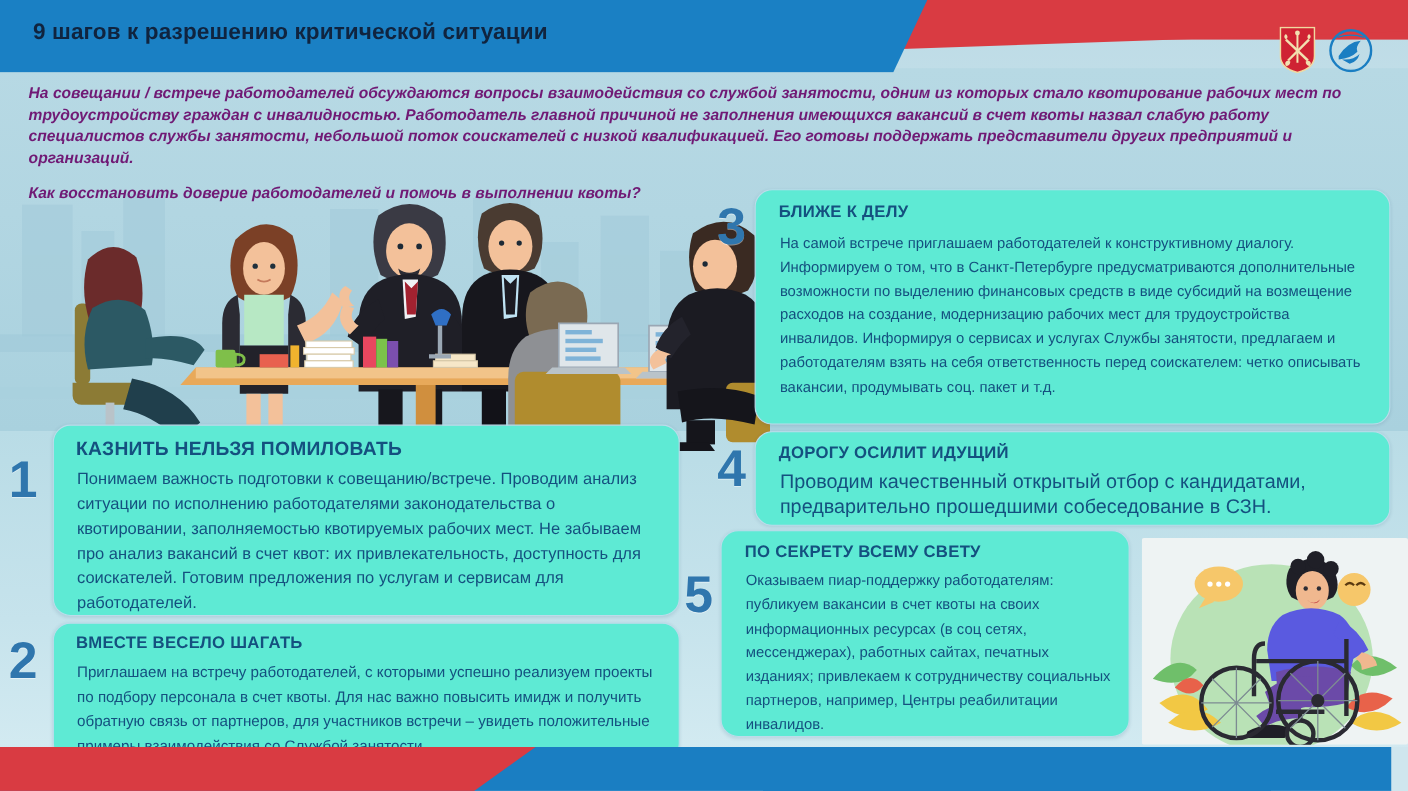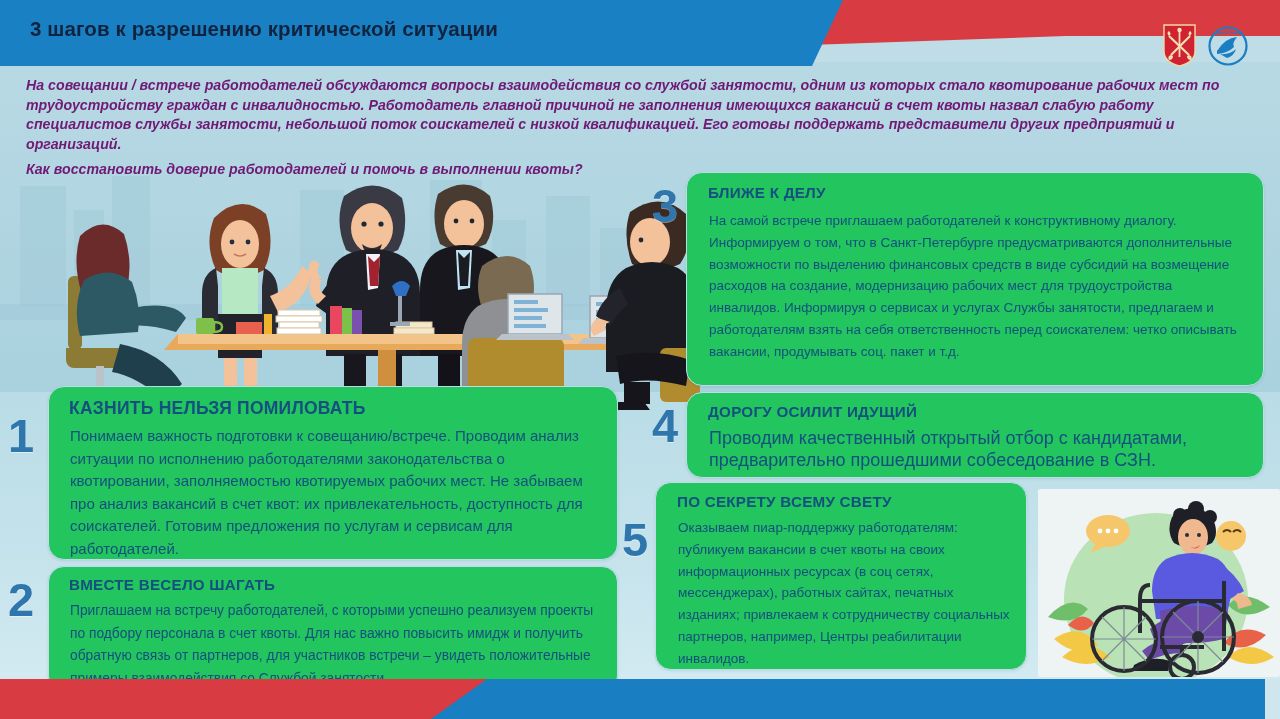--- a/index.html
+++ b/index.html
@@ -30,31 +30,31 @@
 
   
   .logos{position:absolute;right:32px;top:24px;display:flex;gap:12px;align-items:center;}
   .logo-spb{width:33px;height:43px;}
   .logo-sz{width:40px;height:40px;}
 
   
   .intro{position:absolute;left:26px;top:76px;width:1232px;color:#701a75;
          font-size:14.2px;font-weight:bold;line-height:19.5px;font-style:italic;}
   .intro p{margin:0;}
-  .intro .q{margin-top:6px;}
+  .intro .q{margin-top:13px;}
 
   
   .meeting{position:absolute;left:0;top:176px;width:700px;height:240px;}
 
   
   .wheel{position:absolute;left:1038px;top:489px;width:242px;height:188px;overflow:hidden;
          border-radius:2px;}
 
   
-  .card{position:absolute;background:#22c55e;border:1.6px solid #bcdcea;border-radius:16px;
+  .card{position:absolute;background:#5eead4;border:1.6px solid #bcdcea;border-radius:16px;
         box-shadow:0 1px 3px rgba(30,70,110,.12);}
   .card .h{color:#14507f;font-weight:bold;letter-spacing:.25px;}
   .card .b{color:#14507f;font-weight:normal;}
   .num{position:absolute;font-size:47px;font-weight:bold;color:#2f76ad;line-height:1;
        text-shadow:0 1px 0 rgba(255,255,255,.45);}
 
   
   #card1{left:48px;top:386px;width:568px;height:172px;}
   #card1 .h{position:absolute;left:20px;top:11px;font-size:17.5px;}
   #card1 .b{position:absolute;left:21px;top:38px;width:530px;font-size:15px;line-height:22.6px;}
@@ -239,21 +239,21 @@
       <rect x="660" y="172" width="40" height="54" rx="6" fill="#b08c2e"></rect>
       <path d="M616 180 q40 -8 74 4 l-4 26 q-38 -10 -66 -2z" fill="#15151b"></path>
       <rect x="624" y="206" width="26" height="22" fill="#15151b"></rect>
       <path d="M610 226 h34 l6 8 h-42z" fill="#15151b"></path>
     </g>
   </svg>
 
   <div class="hdr-red"></div>
   <div class="hdr-red-slant"></div>
   <div class="hdr-blue"></div>
-  <div class="hdr-title">3 шагов к разрешению критической ситуации</div>
+  <div class="hdr-title">9 шагов к разрешению критической ситуации</div>
 
   <div class="logos">
     <svg class="logo-spb" viewBox="0 0 33 43">
       <path d="M1 1 h31 v26 q0 11 -15.5 15 Q1 38 1 27z" fill="#cf2233" stroke="#f0d9a0" stroke-width="1.4"></path>
       <path d="M16.5 5 v28" stroke="#f2e0b0" stroke-width="1.8"></path>
       <circle cx="16.5" cy="6" r="2.2" fill="#f2e0b0"></circle>
       <path d="M6 12 L26 31" stroke="#f2e0b0" stroke-width="2.2"></path>
       <path d="M27 12 L8 31" stroke="#f2e0b0" stroke-width="2.2"></path>
       <path d="M6 12 q-3 -3 0 -5 q3 3 0 5z" fill="#f2e0b0"></path>
       <path d="M27 12 q3 -3 0 -5 q-3 3 0 5z" fill="#f2e0b0"></path>

